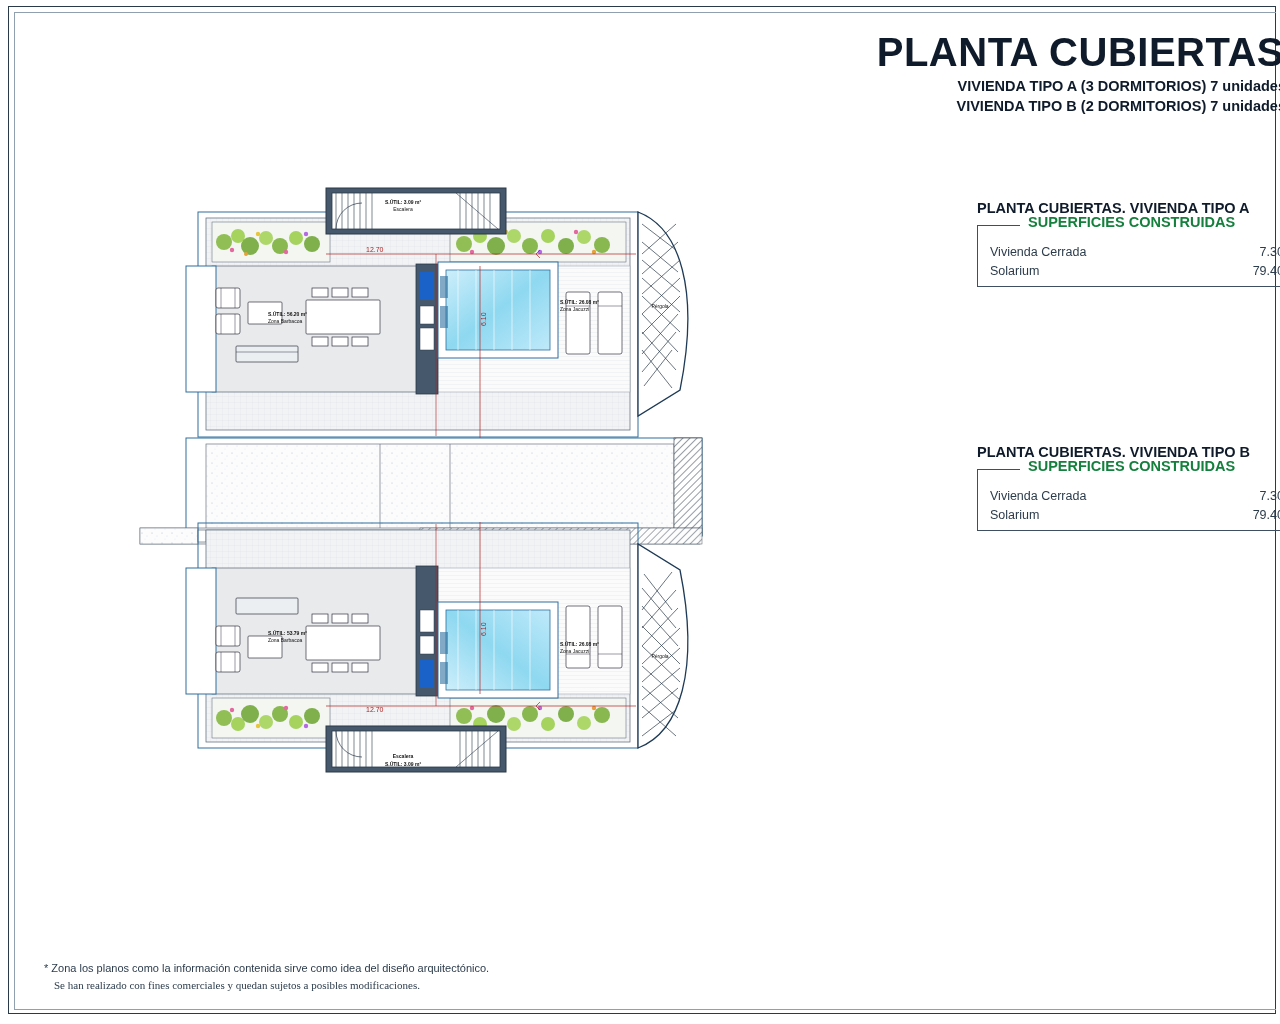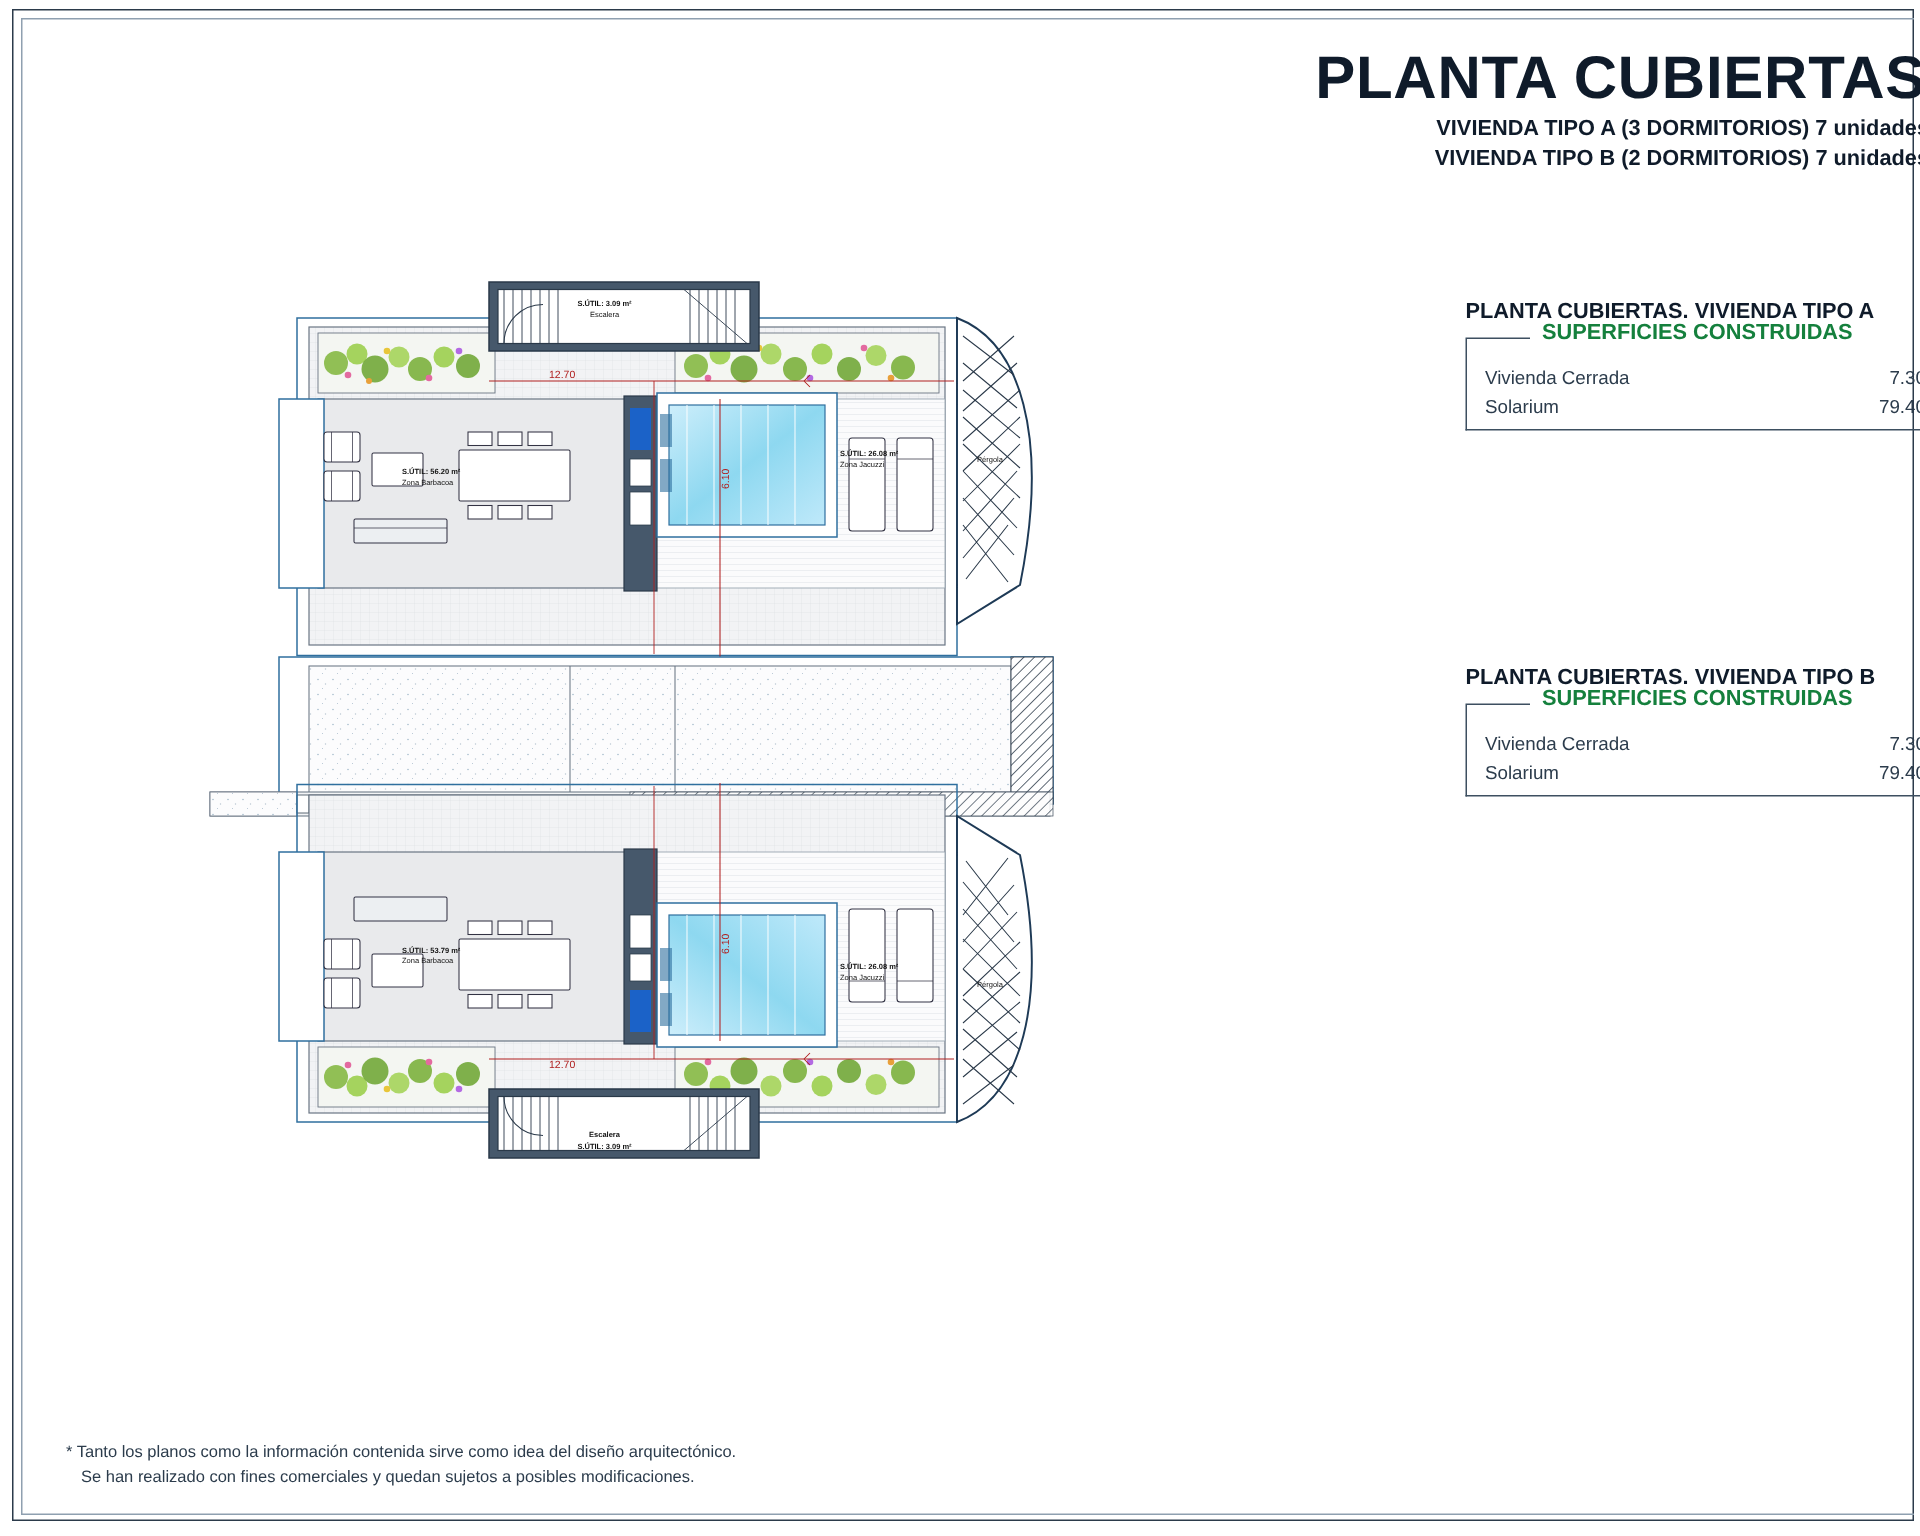--- a/index.html
+++ b/index.html
@@ -74,22 +74,22 @@
         </div>
         <div class="lg-row">
           <span class="lbl">Solarium</span>
           <span class="val">79.40 m²</span>
         </div>
       </div>
     </div>
   </div>
 
   <div class="footnote">
-    <div>* Tanto los planos como la información contenida sirve como idea del diseño arquitectónico.</div>
-    <div style="padding-left:10px;">Se han realizado con fines comerciales y quedan sujetos a posibles modificaciones.</div>
+    <div>* Zona los planos como la información contenida sirve como idea del diseño arquitectónico.</div>
+    <div style="padding-left:10px;font-family:Liberation Serif, serif;">Se han realizado con fines comerciales y quedan sujetos a posibles modificaciones.</div>
   </div>
 
   <div class="drawing">
   <svg width="700" height="600" viewBox="0 0 700 600">
     <defs>
       <pattern id="tile" width="6" height="6" patternUnits="userSpaceOnUse">
         <rect width="6" height="6" fill="#f2f3f5"></rect>
         <path d="M0 0H6M0 0V6" stroke="#d8dce0" stroke-width="0.4"></path>
       </pattern>
       <pattern id="deck" width="4" height="4" patternUnits="userSpaceOnUse">

